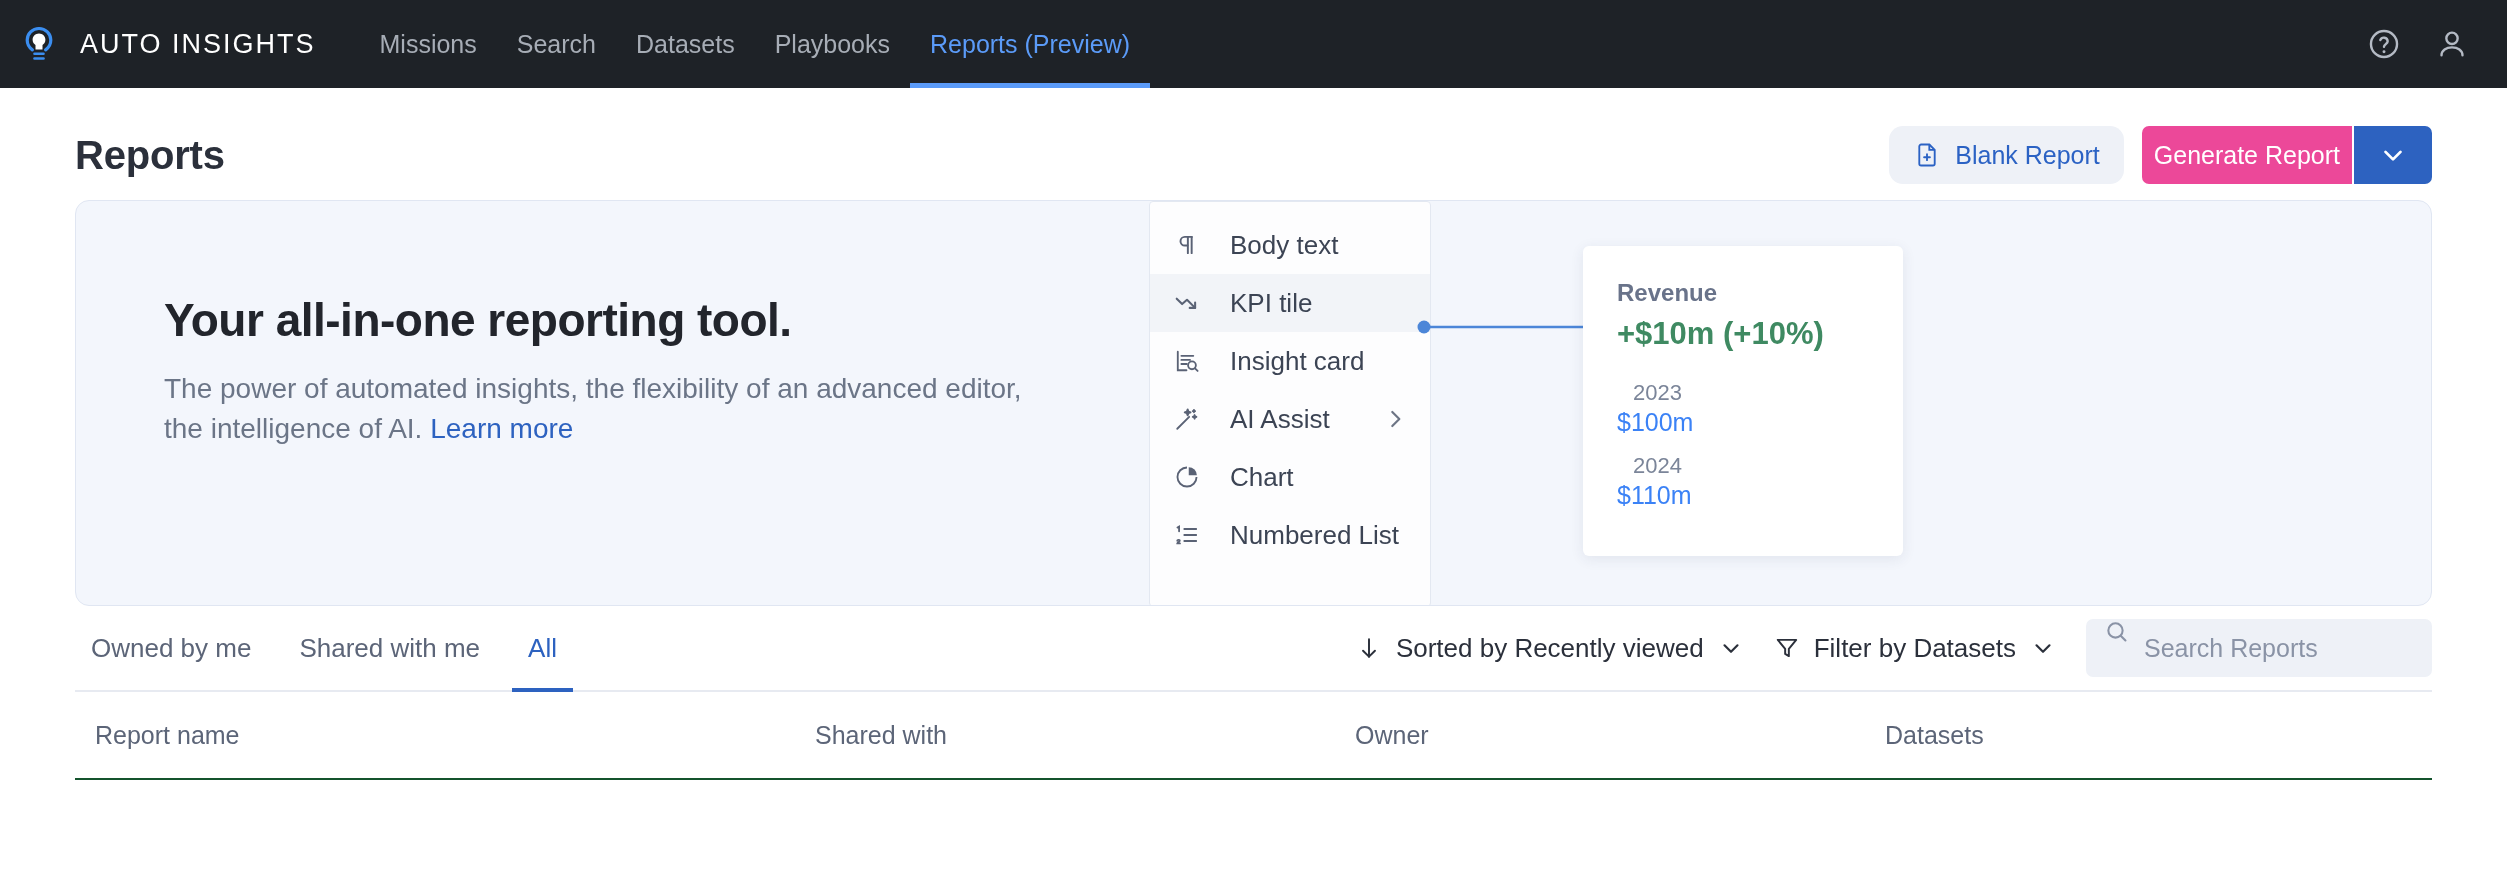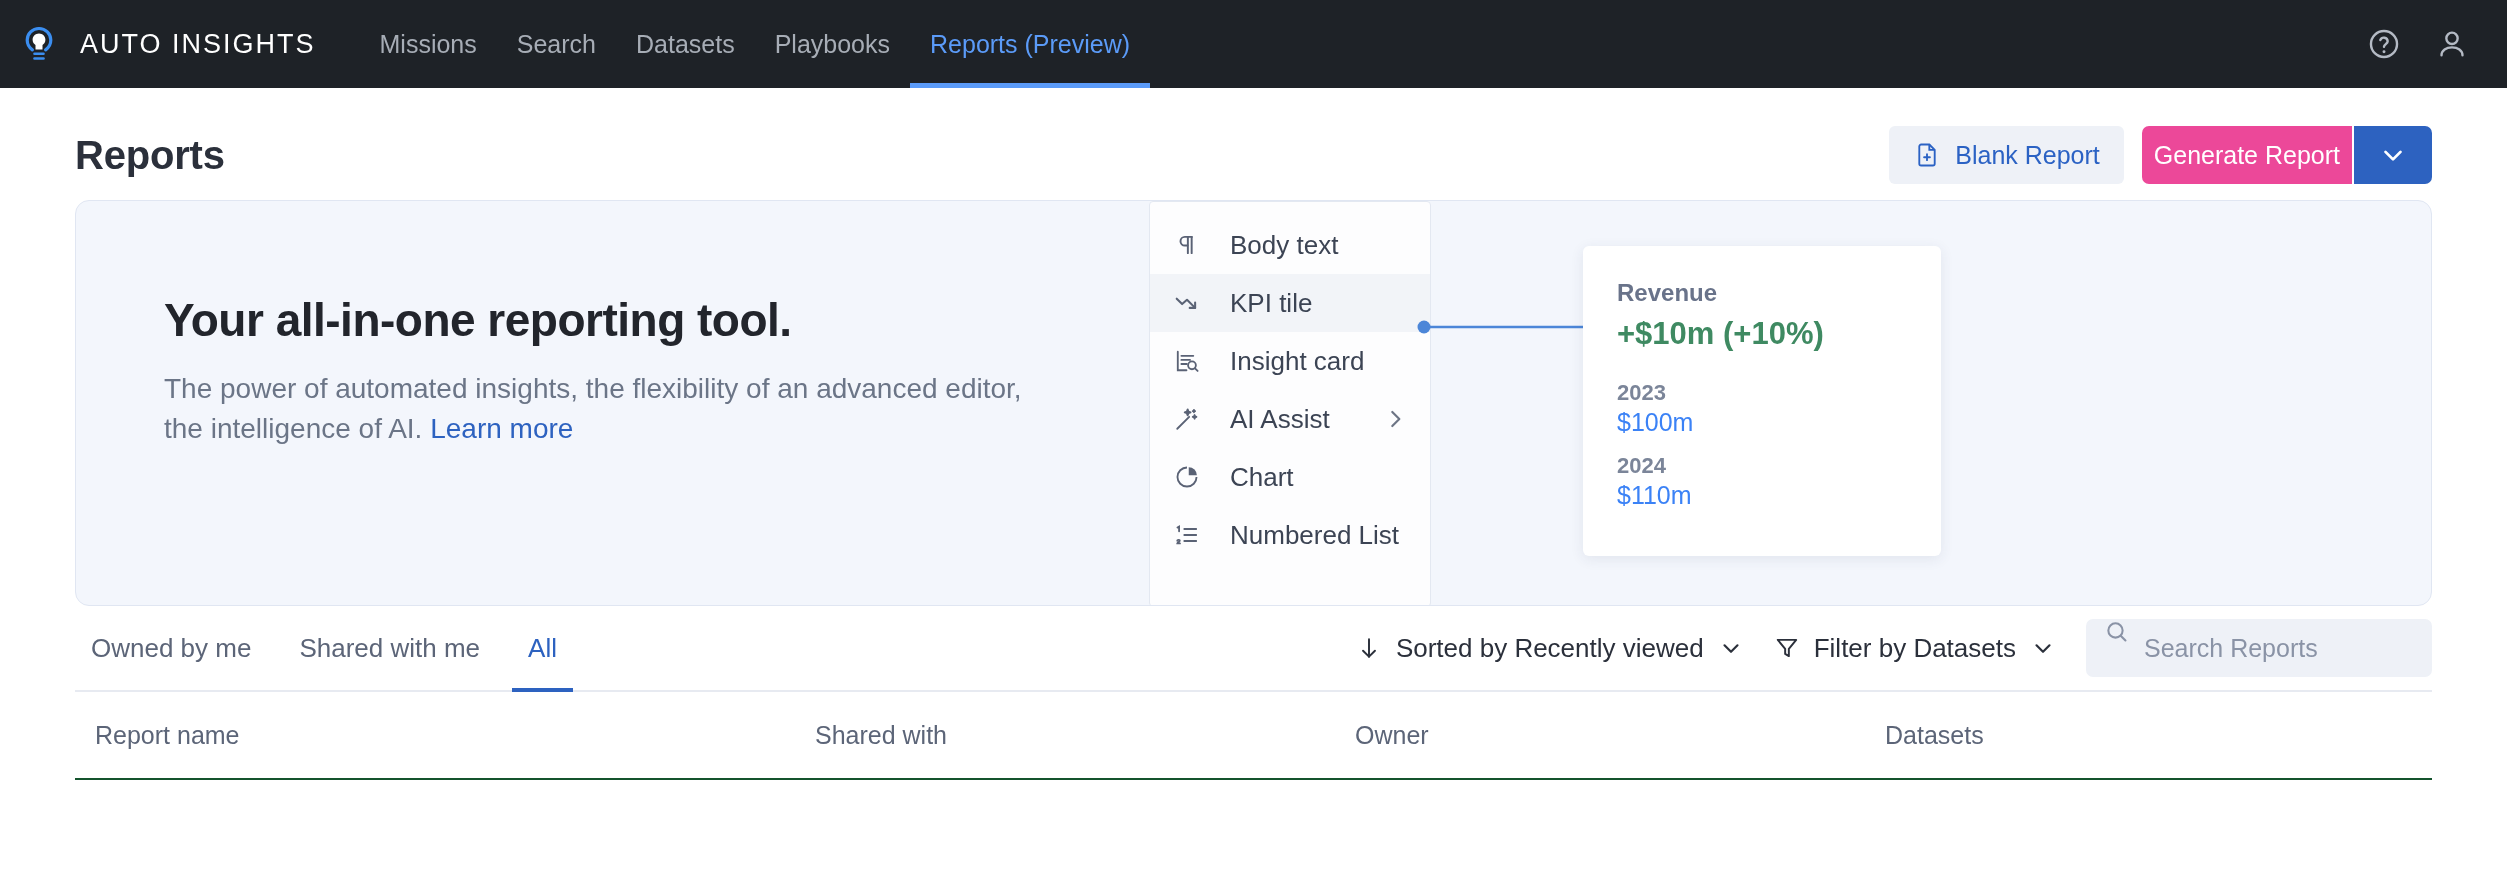--- a/index.html
+++ b/index.html
@@ -89,21 +89,21 @@
     display: flex;
     align-items: center;
     gap: 18px;
   }
   .btn {
     height: 58px;
     display: inline-flex;
     align-items: center;
     gap: 14px;
     border: none;
-    border-radius: 6px;
+    border-radius: 14px;
     font-family: inherit;
     font-size: 25px;
     cursor: pointer;
     padding: 0 24px;
     white-space: nowrap;
   }
   .btn-secondary { background: #eef1f7; color: #2b62c4; }
   .btn-group { display: flex; align-items: stretch; }
   .btn-primary {
     background: #ec4899;
@@ -186,31 +186,31 @@
   .menu-caret { margin-left: auto; color: #6d7585; display: flex; }
 
   
   .connector { position: absolute; left: 1340px; top: 116px; pointer-events: none; }
 
   
   .kpi-card {
     position: absolute;
     left: 1507px;
     top: 45px;
-    width: 358px;
+    width: 320px;
     height: 310px;
     background: #ffffff;
     border-radius: 6px;
     box-shadow: 0 3px 14px rgba(40,55,90,0.09);
     padding: 33px 0 0 34px;
   }
   .kpi-label { font-size: 24px; color: #69738a; font-weight: 700; }
   .kpi-delta { font-size: 31px; color: #3f8a62; font-weight: 700; margin-top: 9px; }
   .kpi-rows { margin-top: 28px; }
-  .kpi-year { font-size: 22px; color: #7b8599; font-weight: 700; margin-top: 16px; }
+  .kpi-year { font-size: 22px; color: #7b8599; font-weight: 400; margin-top: 16px; margin-left: 16px; }
   .kpi-val { font-size: 25px; color: #3b82f6; margin-top: 2px; }
 
   
   .list-toolbar {
     display: flex;
     align-items: center;
     height: 86px;
     border-bottom: 2px solid #e7eaf1;
     position: relative;
   }

